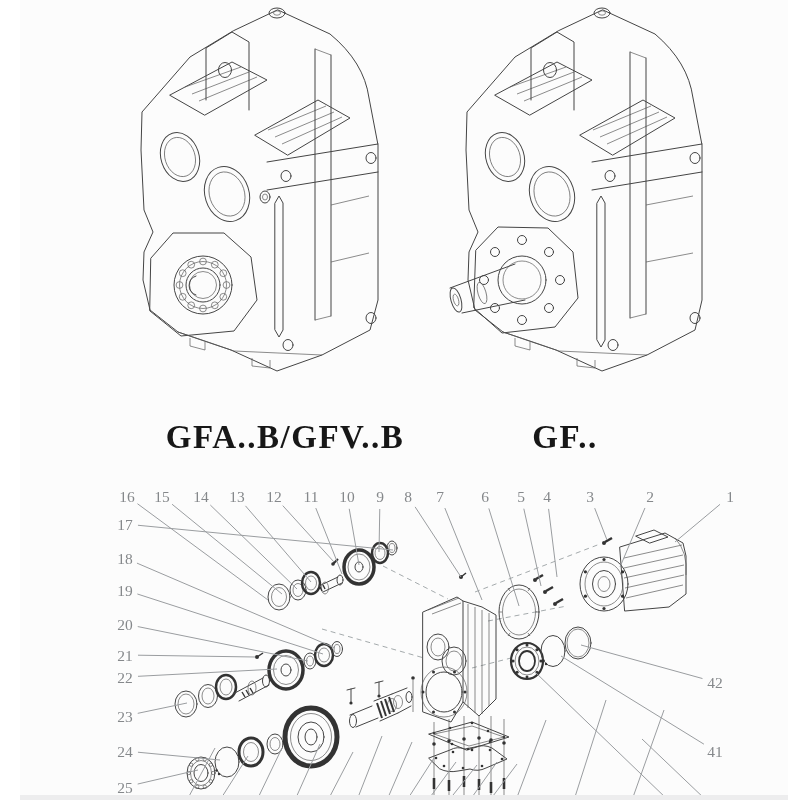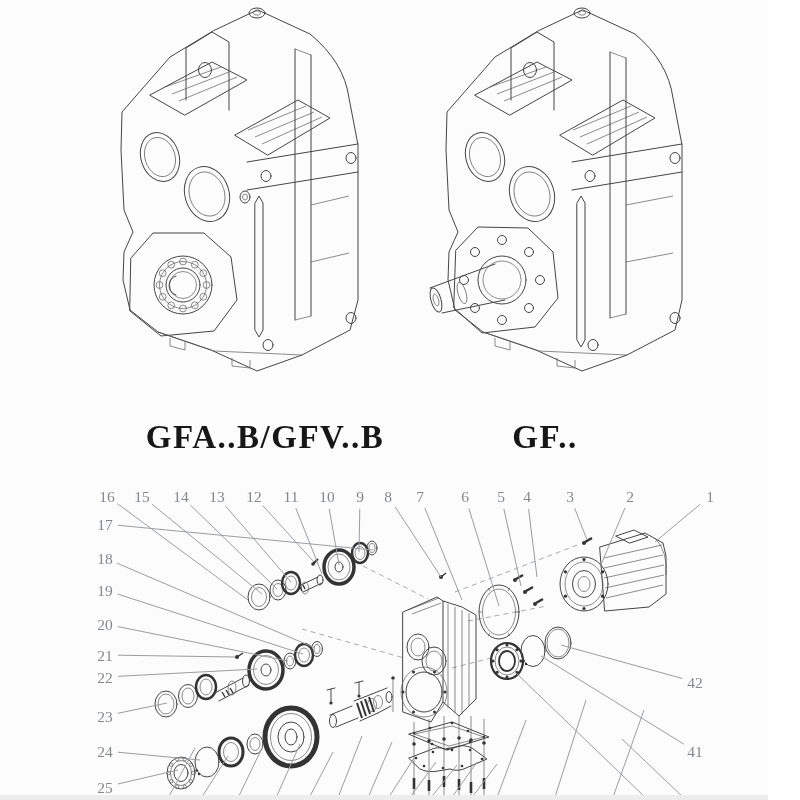--- a/index.html
+++ b/index.html
@@ -1,17 +1,17 @@
 <!DOCTYPE html>
 <html><head>
 <meta charset="utf-8">
 <style>
   html,body{margin:0;padding:0;background:#fff;}
   .canvas{position:relative;width:768px;height:800px;background:#fcfcfc;overflow:hidden;
-          font-family:"Liberation Serif","DejaVu Serif",serif;}
+          font-family:"Liberation Serif","DejaVu Serif",serif;margin-left:20px;}
   svg{position:absolute;left:0;top:0;}
   .ln{stroke:#454545;stroke-width:1;fill:none;stroke-linecap:round;stroke-linejoin:round;}
   .lnthin{stroke:#5a5a5a;stroke-width:.7;fill:none;}
   .dark{stroke:#333;fill:none;}
   .fillD{fill:#333;stroke:none;}
   .dash{stroke:#9aa0a3;stroke-width:.9;fill:none;stroke-dasharray:5 4;}
   .cut{stroke:#9a9da0;stroke-width:1;fill:none;}
   .callout-text{font-family:"Liberation Serif","DejaVu Serif",serif;font-size:15.5px;}
   .model-label{font-family:"Liberation Serif","DejaVu Serif",serif;font-weight:bold;
                font-size:33px;letter-spacing:1.5px;}

